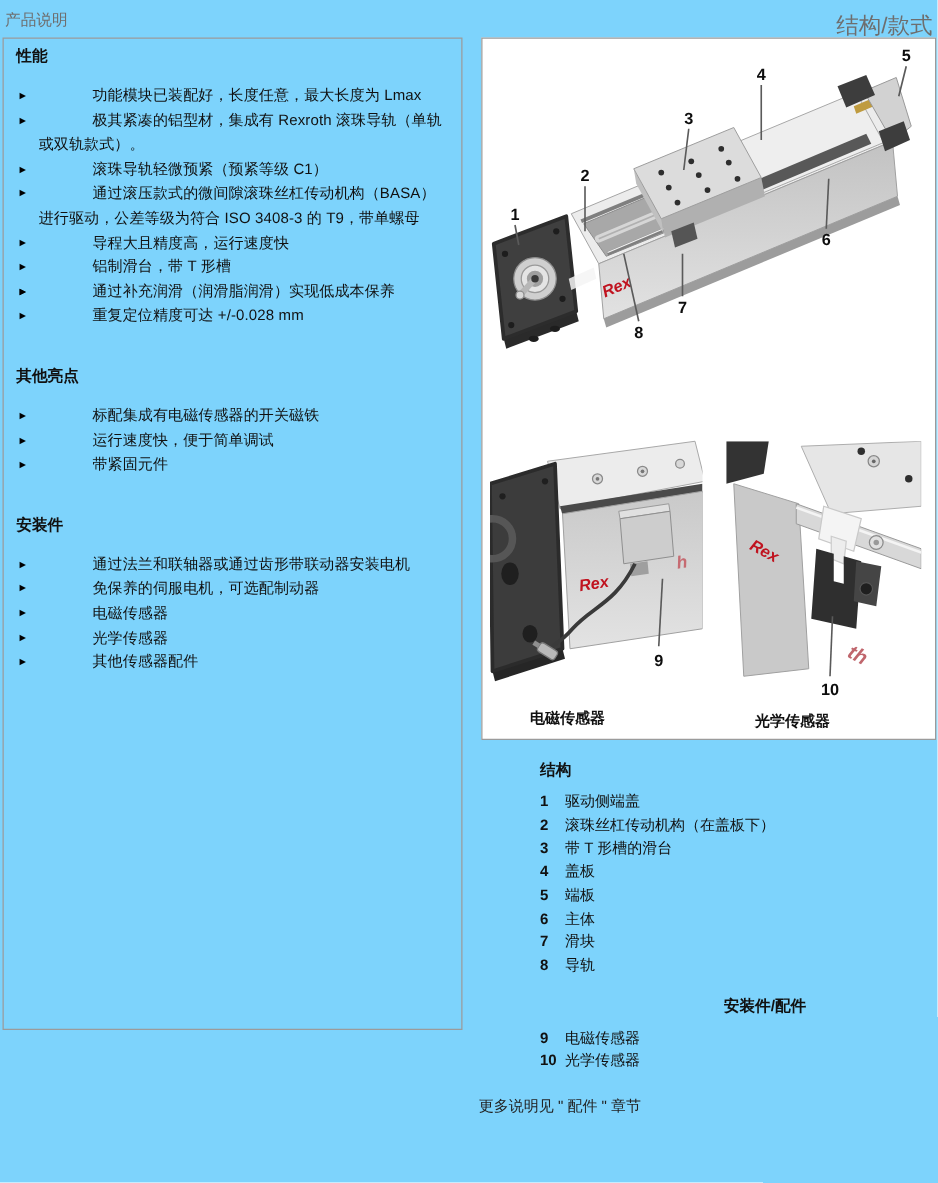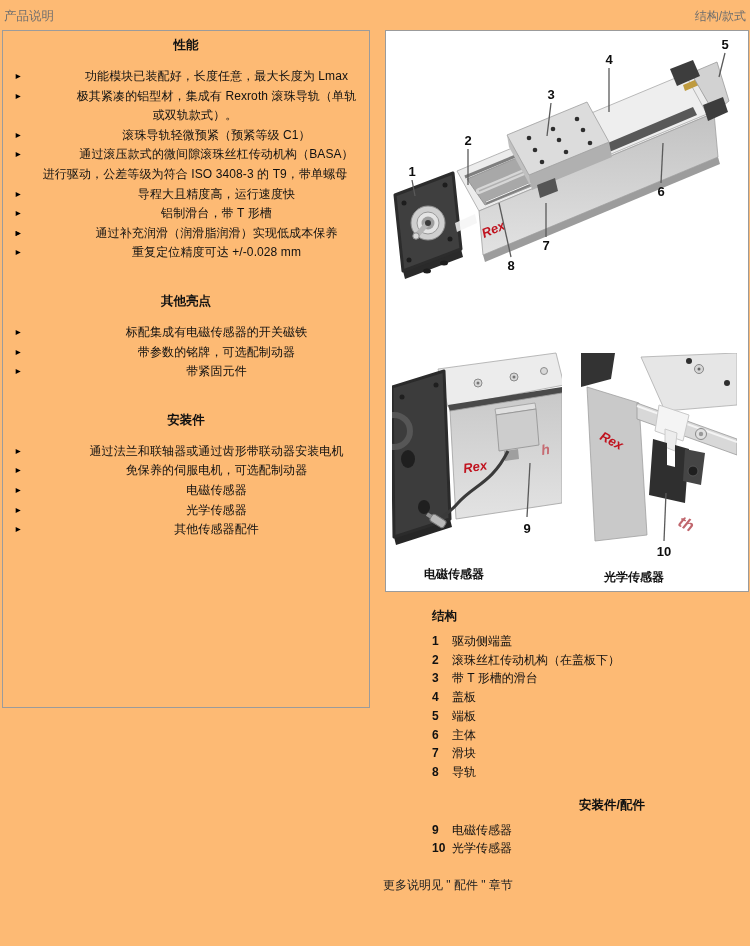--- a/index.html
+++ b/index.html
@@ -1,23 +1,23 @@
 <!DOCTYPE html>
 <html><head>
 <meta charset="utf-8">
 <style>
   html,body{margin:0;padding:0;background:#ffffff;}
-  .page{position:relative;width:750px;height:946px;background:#fdba74;overflow:hidden;
+  .page{position:relative;width:750px;height:946px;background:#7dd3fc;overflow:hidden;
         font-family:"Liberation Sans","DejaVu Sans",sans-serif;color:#1a1a1a;}
   .hdr-left{position:absolute;left:4px;top:8px;font-size:12.5px;color:#6e6e6e;}
-  .hdr-right{position:absolute;right:4px;top:8px;font-size:12px;color:#6e6e6e;}
+  .hdr-right{position:absolute;right:4px;top:8px;font-size:18px;color:#6e6e6e;}
 
   
-  .features-box{position:absolute;left:2px;top:30px;width:368px;height:678px;
-                border:1px solid #9b9b9b;box-sizing:border-box;padding:6px 10px 0 10px;text-align:center;}
+  .features-box{position:absolute;left:2px;top:30px;width:368px;height:794px;
+                border:1px solid #9b9b9b;box-sizing:border-box;padding:6px 10px 0 10px;}
   .sec-h{font-size:12.5px;font-weight:bold;color:#111;margin:0 0 13px 0;}
   .flist{list-style:none;margin:0 0 30px 0;padding:0;}
   .fitem{position:relative;padding-left:18px;font-size:12px;line-height:19.6px;color:#111;}
   .marker{position:absolute;left:1px;top:0;font-size:8.5px;line-height:19.6px;color:#000;}
   .ftext{letter-spacing:0.1px;margin-left:43px;}
 
   
   .figure-box{position:absolute;left:385px;top:30px;width:364px;height:562px;
               border:1px solid #9b9b9b;box-sizing:border-box;background:#fff;}
   .main-illustration{position:absolute;left:1px;top:2px;}
@@ -59,21 +59,21 @@
           <li class="fitem"><span class="marker">►</span><span class="ftext">通过滚压款式的微间隙滚珠丝杠传动机构（BASA）进行驱动，公差等级为符合 ISO 3408-3 的 T9，带单螺母</span></li>
           <li class="fitem"><span class="marker">►</span><span class="ftext">导程大且精度高，运行速度快</span></li>
           <li class="fitem"><span class="marker">►</span><span class="ftext">铝制滑台，带 T 形槽</span></li>
           <li class="fitem"><span class="marker">►</span></li>
           <li class="fitem"><span class="marker">►</span><span class="ftext">通过补充润滑（润滑脂润滑）实现低成本保养</span></li>
           <li class="fitem"><span class="marker">►</span><span class="ftext">重复定位精度可达 +/-0.028 mm</span></li>
         </ul>
         <div class="sec-h">其他亮点</div>
         <ul class="flist">
           <li class="fitem"><span class="marker">►</span><span class="ftext">标配集成有电磁传感器的开关磁铁</span></li>
-          <li class="fitem"><span class="marker">►</span><span class="ftext">带参数的铭牌，可选配制动器</span></li>
+          <li class="fitem"><span class="marker">►</span><span class="ftext">运行速度快，便于简单调试</span></li>
           <li class="fitem"><span class="marker">►</span><span class="ftext">带紧固元件</span></li>
         </ul>
         <div class="sec-h">安装件</div>
         <ul class="flist">
           <li class="fitem"><span class="marker">►</span><span class="ftext">通过法兰和联轴器或通过齿形带联动器安装电机</span></li>
           <li class="fitem"><span class="marker">►</span><span class="ftext">免保养的伺服电机，可选配制动器</span></li>
           <li class="fitem"><span class="marker">►</span><span class="ftext">电磁传感器</span></li>
           <li class="fitem"><span class="marker">►</span><span class="ftext">光学传感器</span></li>
           <li class="fitem"><span class="marker">►</span><span class="ftext">其他传感器配件</span></li>
         </ul>

